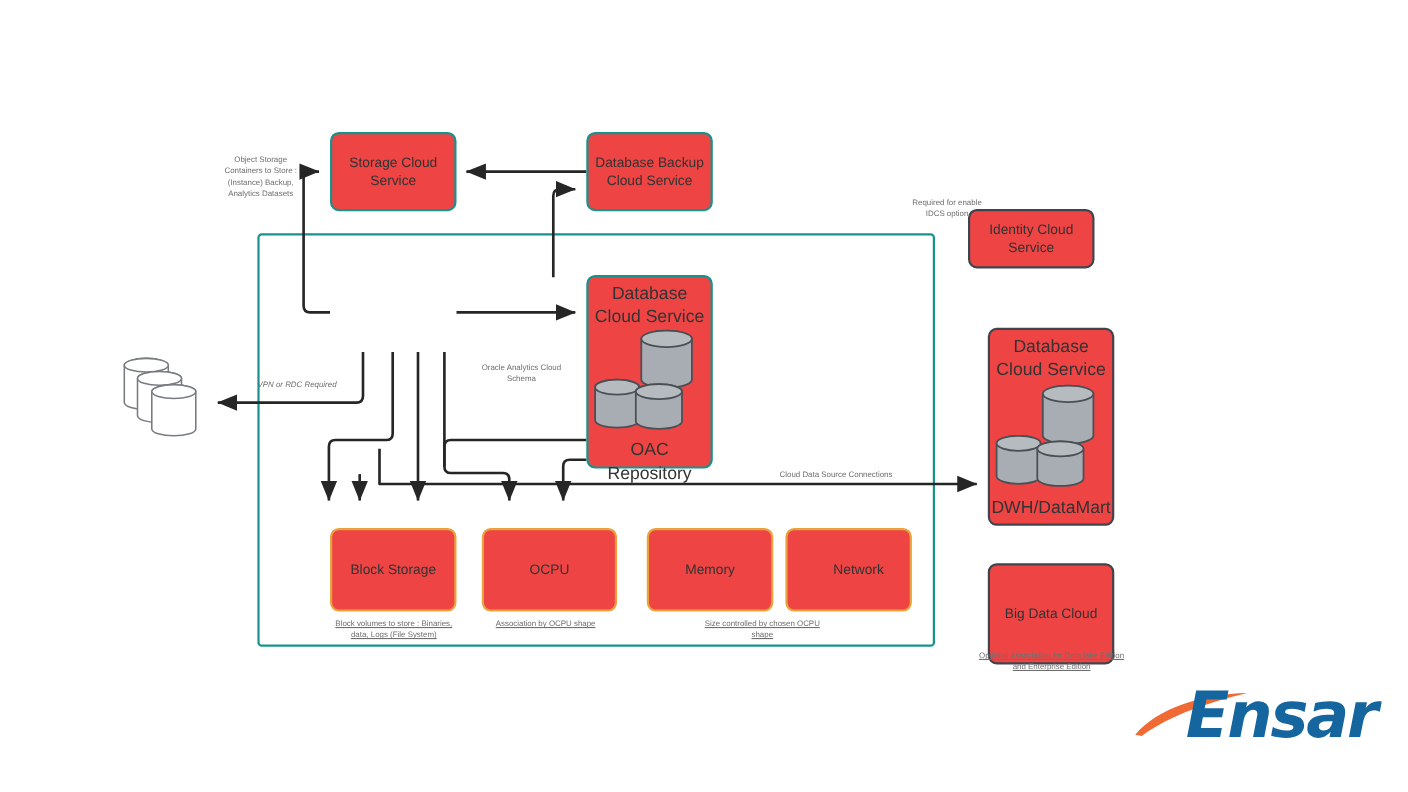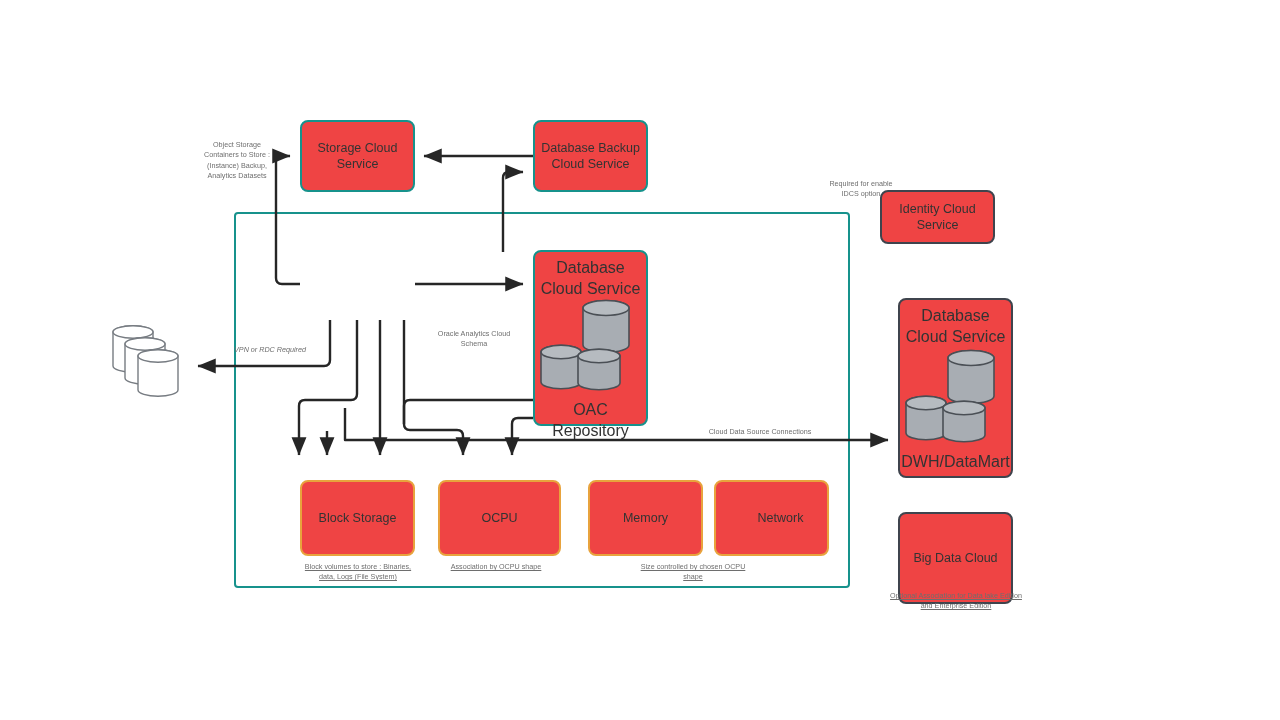--- a/index.html
+++ b/index.html
@@ -220,14 +220,20 @@
   <div class="edge-label" style="left:821px; top:179px; width:80px;">Required for enable IDCS option</div>
 
   <div class="caption" style="left:303px; top:562px; width:110px;">Block volumes to store : Binaries, data, Logs (File System)</div>
 
   <div class="caption" style="left:441px; top:562px; width:110px;">Association by OCPU shape</div>
 
   <div class="caption" style="left:610px; top:562px; width:110px;margin-left:28px;">Size controlled by chosen OCPU shape</div>
 
   <div class="caption" style="left:890px; top:591px; width:132px;">Optional Association for Data lake Edition and Enterprise Edition</div>
 
+  <div class="logo">
+    <svg style="position:absolute; left:0px; top:14px;" width="110" height="42" viewBox="0 0 110 42">
+      <path d="M2,40 C22,16 62,3 104,2 C70,10 34,22 8,41 z" fill="#ef6b33"></path>
+    </svg>
+    <div class="logo-text">Ensar</div>
+  </div>
 
 </div>
 
 </body></html>

